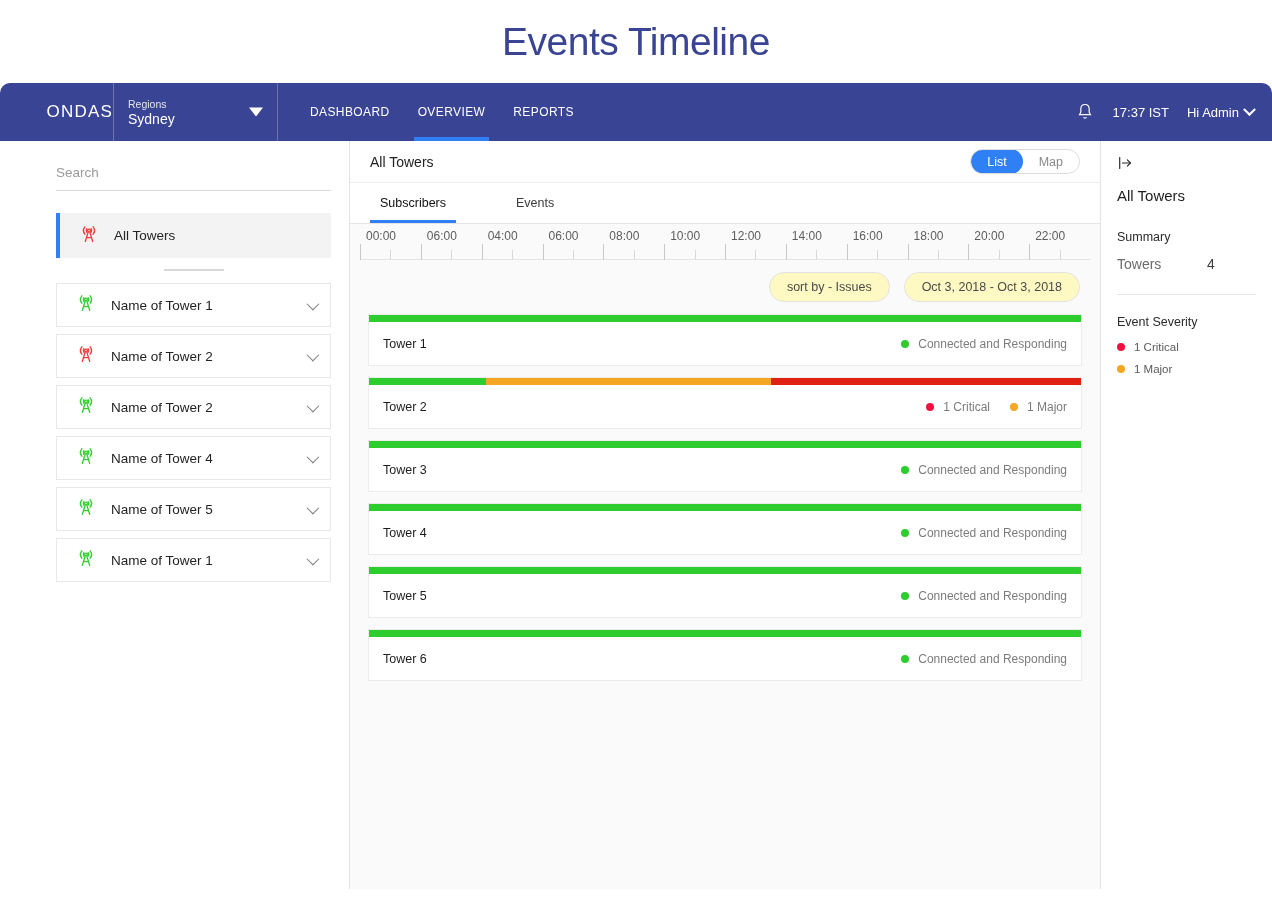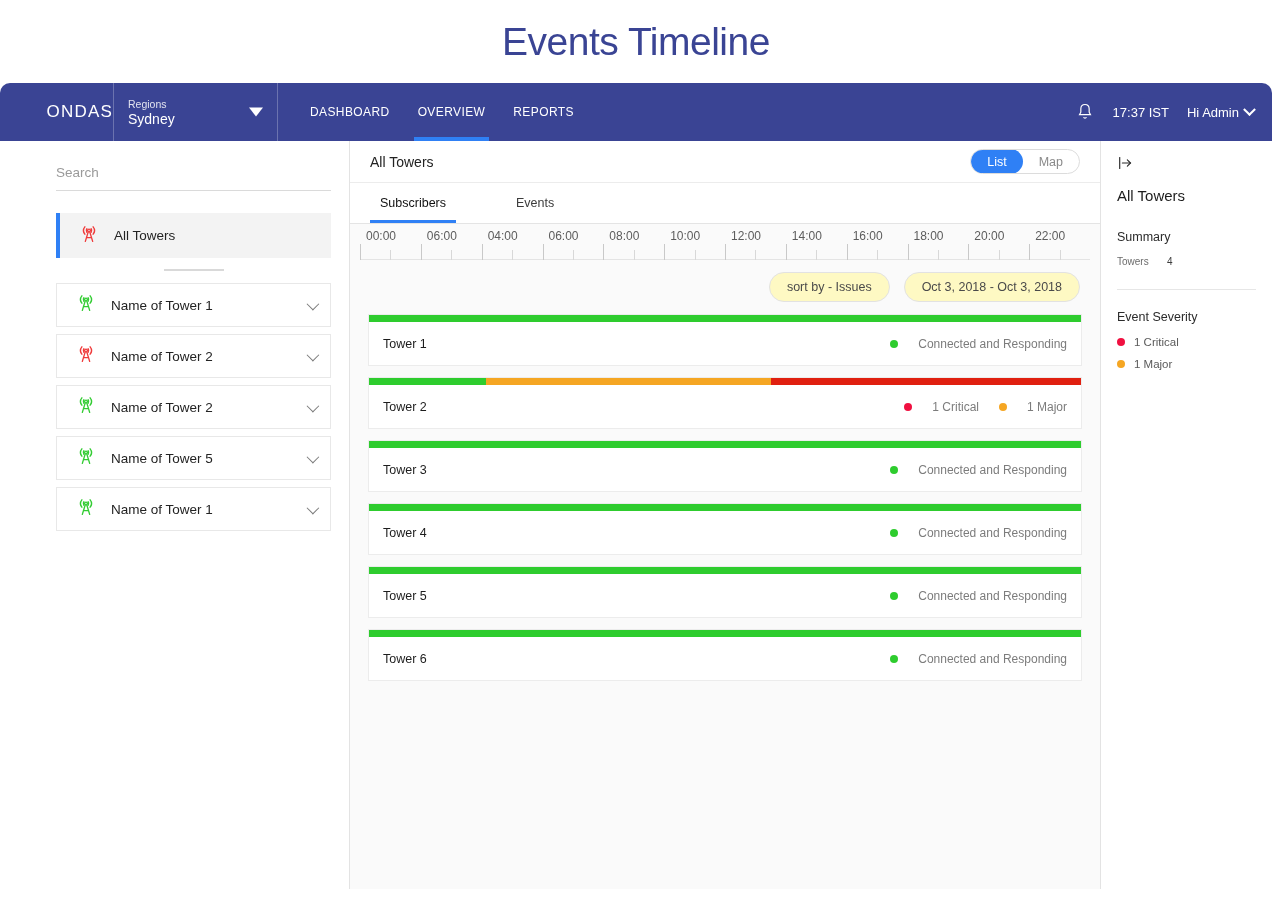--- a/index.html
+++ b/index.html
@@ -181,32 +181,32 @@
 
   .rows { padding: 0 18px; }
   .trow { margin-bottom: 11px; background: #fff; border: 1px solid #ececec; }
   .bar { height: 7px; display: flex; width: 100%; }
   .bar span { display: block; height: 100%; }
   .trow-body {
     height: 43px; display: flex; align-items: center; padding: 0 14px;
   }
   .trow-body .tname { font-size: 12.5px; color: #1d1d1d; }
   .trow-status { margin-left: auto; display: flex; align-items: center; gap: 20px; }
-  .badge { display: flex; align-items: center; gap: 20px; font-size: 12px; color: #7c7c7c; }
+  .badge { display: flex; align-items: center; gap: 9px; font-size: 12px; color: #7c7c7c; }
   .dot { width: 8px; height: 8px; border-radius: 50%; display: block; }
 
   
   .rpanel {
     width: 172px; flex: none; border-left: 1px solid #e3e3e3;
     background: #fff; padding: 14px 16px 0 16px;
   }
   .collapse-ic { width: 18px; height: 16px; display: block; margin-bottom: 16px; }
   .rp-title { font-size: 15px; color: #1d1d1d; margin-bottom: 26px; }
   .rp-head { font-size: 12.5px; color: #2b2b2b; margin-bottom: 12px; }
-  .rp-kv { display: flex; font-size: 10px; color: #6b6b6b; }
+  .rp-kv { display: flex; font-size: 14px; color: #6b6b6b; gap: 40px; }
   .rp-kv .k { width: 50px; }
   .rp-kv .v { color: #3b3b3b; }
   .rp-sep { height: 1px; background: #e6e6e6; margin: 22px 0 20px 0; }
   .sev-item { display: flex; align-items: center; gap: 9px; font-size: 11.5px; color: #5a5a5a; margin-bottom: 10px; }
 </style>
 </head>
 <body>
 
 <div class="page-title">
   <span>Events Timeline</span>
@@ -313,20 +313,34 @@
           <path d="M9.7 6.3a3.2 3.2 0 0 0 0 3.8"></path>
             <path d="M14.3 6.3a3.2 3.2 0 0 1 0 3.8"></path>
           <circle cx="12" cy="8.2" r="1.5"></circle>
           <path d="M11 10.2 8 20M13 10.2 16 20M9.6 16h4.8"></path>
         </svg>
       </span>
       <span class="label">Name of Tower 2</span>
       <span class="chev"></span>
     </div>
 
+    <div class="tower-card">
+      <span>
+        <svg class="tw-icon" viewBox="0 0 24 24" fill="none" stroke="#33cc33" stroke-width="1.5" stroke-linecap="round">
+          <path d="M7.5 4.2a6.5 6.5 0 0 0 0 8"></path>
+            <path d="M16.5 4.2a6.5 6.5 0 0 1 0 8"></path>
+          <path d="M9.7 6.3a3.2 3.2 0 0 0 0 3.8"></path>
+            <path d="M14.3 6.3a3.2 3.2 0 0 1 0 3.8"></path>
+          <circle cx="12" cy="8.2" r="1.5"></circle>
+          <path d="M11 10.2 8 20M13 10.2 16 20M9.6 16h4.8"></path>
+        </svg>
+      </span>
+      <span class="label">Name of Tower 4</span>
+      <span class="chev"></span>
+    </div>
 
     <div class="tower-card">
       <span>
         <svg class="tw-icon" viewBox="0 0 24 24" fill="none" stroke="#33cc33" stroke-width="1.5" stroke-linecap="round">
           <path d="M7.5 4.2a6.5 6.5 0 0 0 0 8"></path>
             <path d="M16.5 4.2a6.5 6.5 0 0 1 0 8"></path>
           <path d="M9.7 6.3a3.2 3.2 0 0 0 0 3.8"></path>
             <path d="M14.3 6.3a3.2 3.2 0 0 1 0 3.8"></path>
           <circle cx="12" cy="8.2" r="1.5"></circle>
           <path d="M11 10.2 8 20M13 10.2 16 20M9.6 16h4.8"></path>

